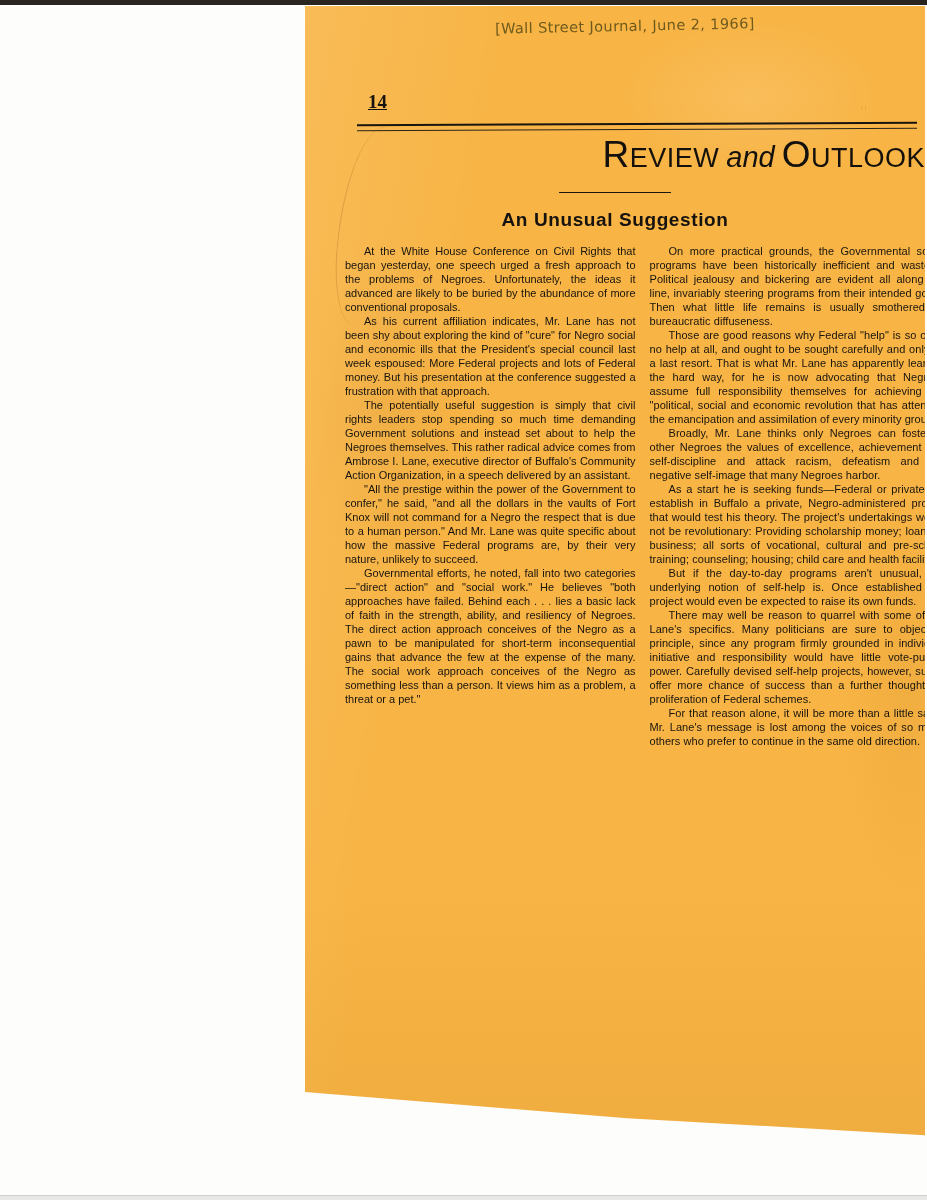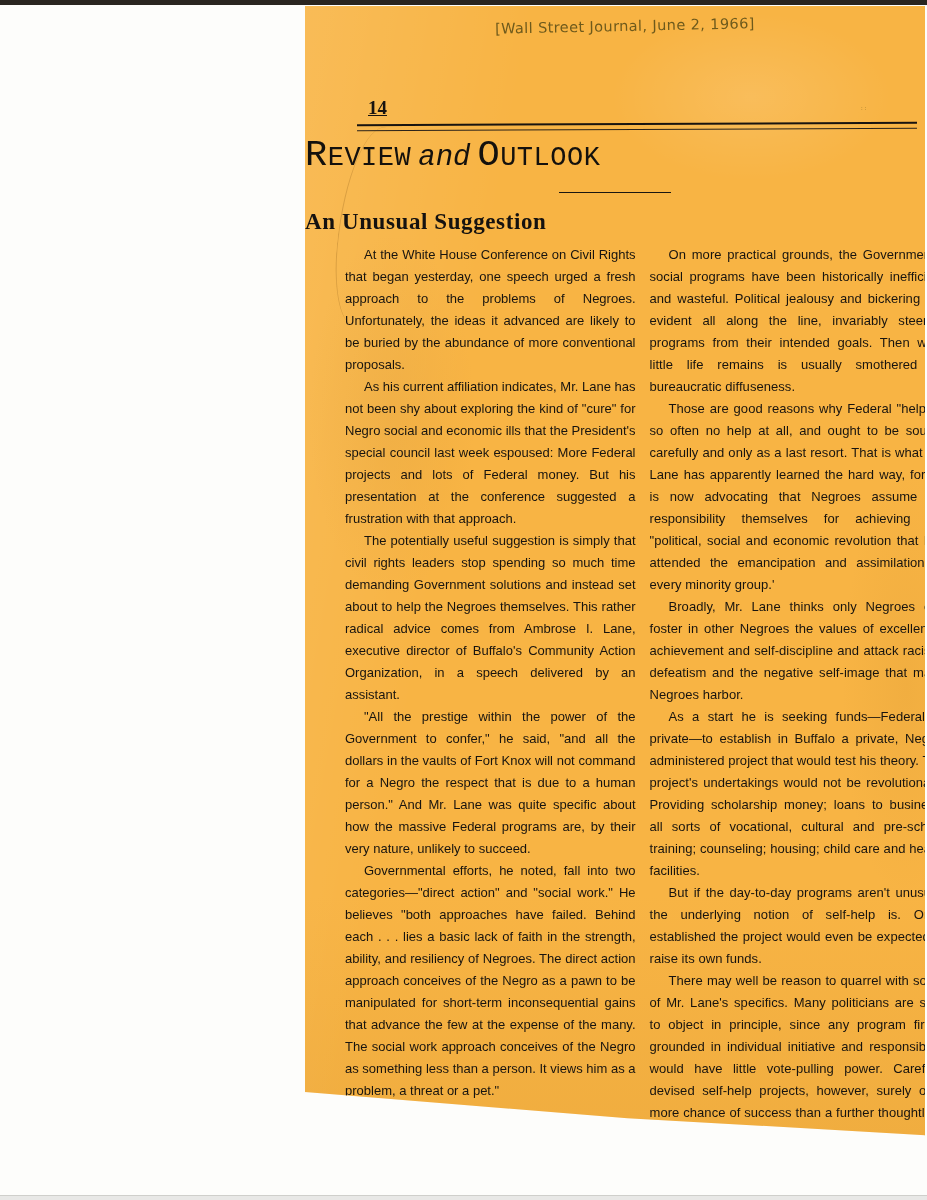--- a/index.html
+++ b/index.html
@@ -81,21 +81,21 @@
     color: #6e5a1c;
     letter-spacing: 0.4px;
     transform: rotate(-1.2deg);
     white-space: nowrap;
   }
 
   
   .folio {
     position: absolute;
     left: 63px;
-    top: 91px;
+    top: 85px;
     font-family: "Liberation Serif", serif;
     font-weight: bold;
     font-size: 19px;
     color: #171310;
     text-decoration: underline;
   }
   .rule-top {
     position: absolute;
     left: 52px;
     top: 117px;
@@ -115,22 +115,22 @@
     letter-spacing: 2px;
     line-height: 5px;
   }
 
   
   .masthead {
     position: absolute;
     left: 0;
     right: 0;
     top: 128px;
-    text-align: left;
-    font-family: Liberation Mono, monospace;
+    text-align: right;
+    font-family: Liberation Sans, sans-serif;
     color: #14110d;
   }
   .masthead .mh-word {
     font-size: 37px;
     letter-spacing: 0.5px;
   }
   .masthead .mh-word .cap { font-size: 37px; }
   .masthead .mh-word .sc {
     font-size: 27px;
   }
@@ -147,44 +147,45 @@
     margin-left: -56px;
     border-top: 1.6px solid #1a1611;
   }
 
   
   .headline {
     position: absolute;
     left: 0;
     right: 0;
     top: 203px;
-    font-family: Liberation Serif, serif;
+    text-align: center;
+    font-family: Liberation Sans, sans-serif;
     font-weight: bold;
-    font-size: 23px;
+    font-size: 19px;
     letter-spacing: 0.6px;
     color: #151210;
   }
 
   
   .columns {
     position: absolute;
     left: 40px;
     top: 238px;
     width: 600px;
     display: flex;
     gap: 14px;
   }
   .col {
     width: 293px;
   }
   .col p {
     margin: 0;
     font-family: "Liberation Sans", sans-serif;
-    font-size: 13px;
-    line-height: 22px;
+    font-size: 11px;
+    line-height: 14px;
     text-align: justify;
     text-indent: 19px;
     color: #18140f;
     -webkit-font-smoothing: none;
   }
   .col.right p {
     letter-spacing: 0.05px;
   }
 
   

